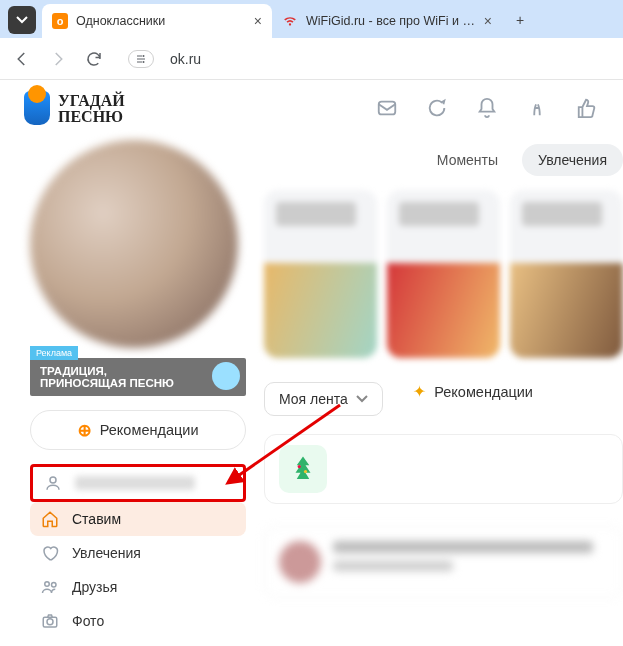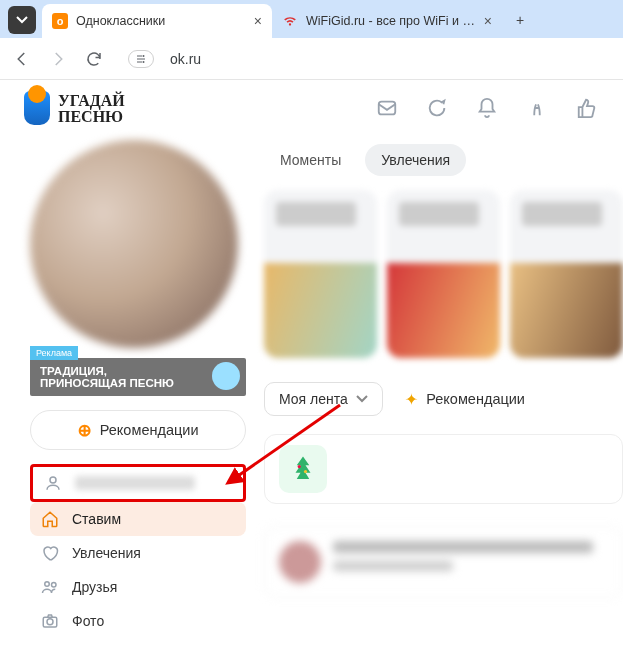--- a/index.html
+++ b/index.html
@@ -166,39 +166,39 @@
   .menu-item.active { background:#fdece2; color:#222;}
   .menu-item.active .mi-ico{color:#ee8208;}
   .mi-ico{width:20px;height:20px;color:#99a2ad;display:flex;align-items:center;justify-content:center;flex:0 0 20px;}
   .menu-item.profile{border:3px solid #e30000;border-radius:4px;height:38px;}
   .menu-item.profile .blurtext{
     width:120px;height:14px;border-radius:4px;
     background:#ddd;filter:blur(3px);
   }
   .rightcol{ flex:1; min-width:0; }
   .tabsrow{
-    display:flex; gap:8px; margin: 4px 0 14px;
+    display:flex; gap:8px; margin: 4px 0 14px; justify-content: flex-end;
   }
   .pill{
     padding:8px 16px; border-radius:20px;
     font-size:14px; color:#555;
   }
   .pill.sel{background:#eef0f2;color:#333;}
   .cards{ display:flex; gap:10px; margin-bottom:24px;}
   .card{
     width:128px;height:168px;border-radius:14px;
     background:#f3f4f6; position:relative; overflow:hidden;
     filter: blur(3px);
   }
   .card .t{position:absolute;top:12px;left:12px;width:80px;height:24px;background:#ccc;border-radius:4px;}
   .card .img{position:absolute;bottom:0;left:0;right:0;height:95px;}
   .c1 .img{background:linear-gradient(110deg,#e8b869,#a2d5c6);}
   .c2 .img{background:linear-gradient(110deg,#d4373a,#f0b96a);}
   .c3 .img{background:linear-gradient(110deg,#e9c083,#7f5a3e);}
-  .feedrow{display:flex;align-items:center;gap:22px;margin-bottom:18px;}
+  .feedrow{display:flex;align-items:flex-start;gap:30px;margin-bottom:18px;}
   .feedselect{
     display:flex;align-items:center;gap:8px;
     border:1px solid #e0e0e0;border-radius:10px;
     padding:8px 14px;color:#333;font-size:14px;
   }
   .reco{display:flex;align-items:center;gap:8px;color:#333;font-size:14.5px;}
   .reco .sp{color:#f0a400;font-size:16px;}
   .banner{
     display:flex;align-items:center;gap:16px;
     border:1px solid #eee;border-radius:12px;

